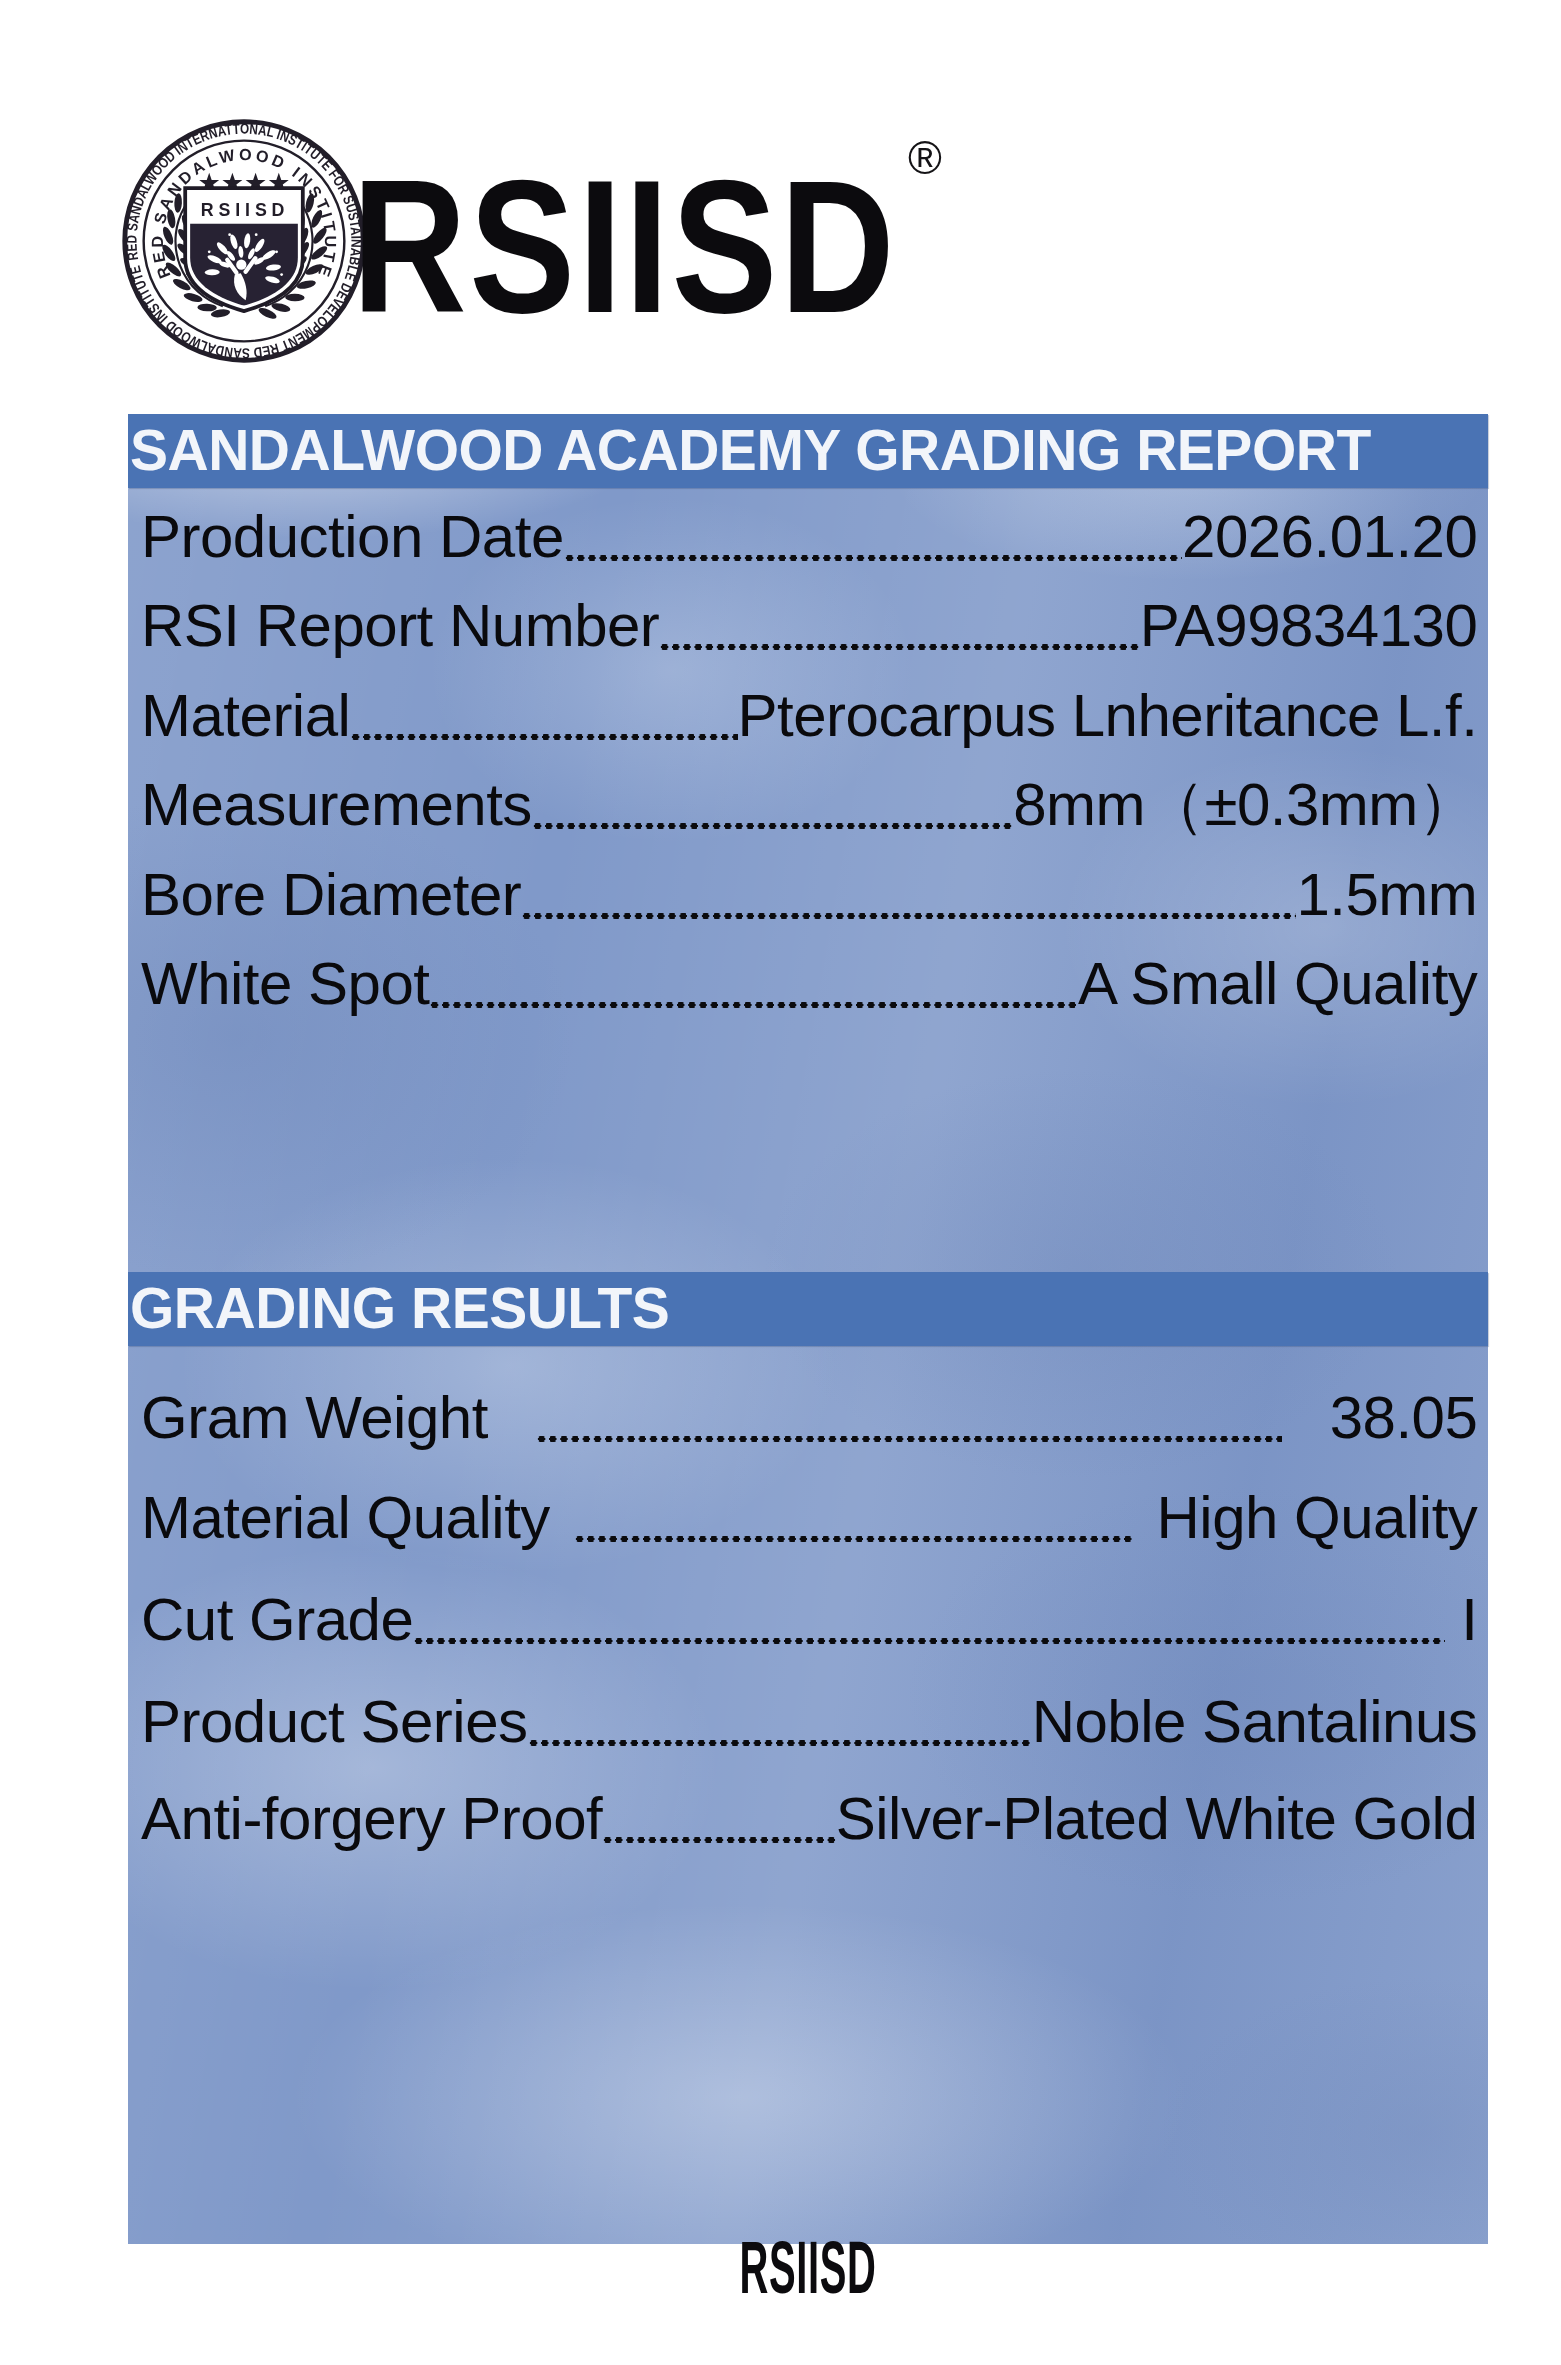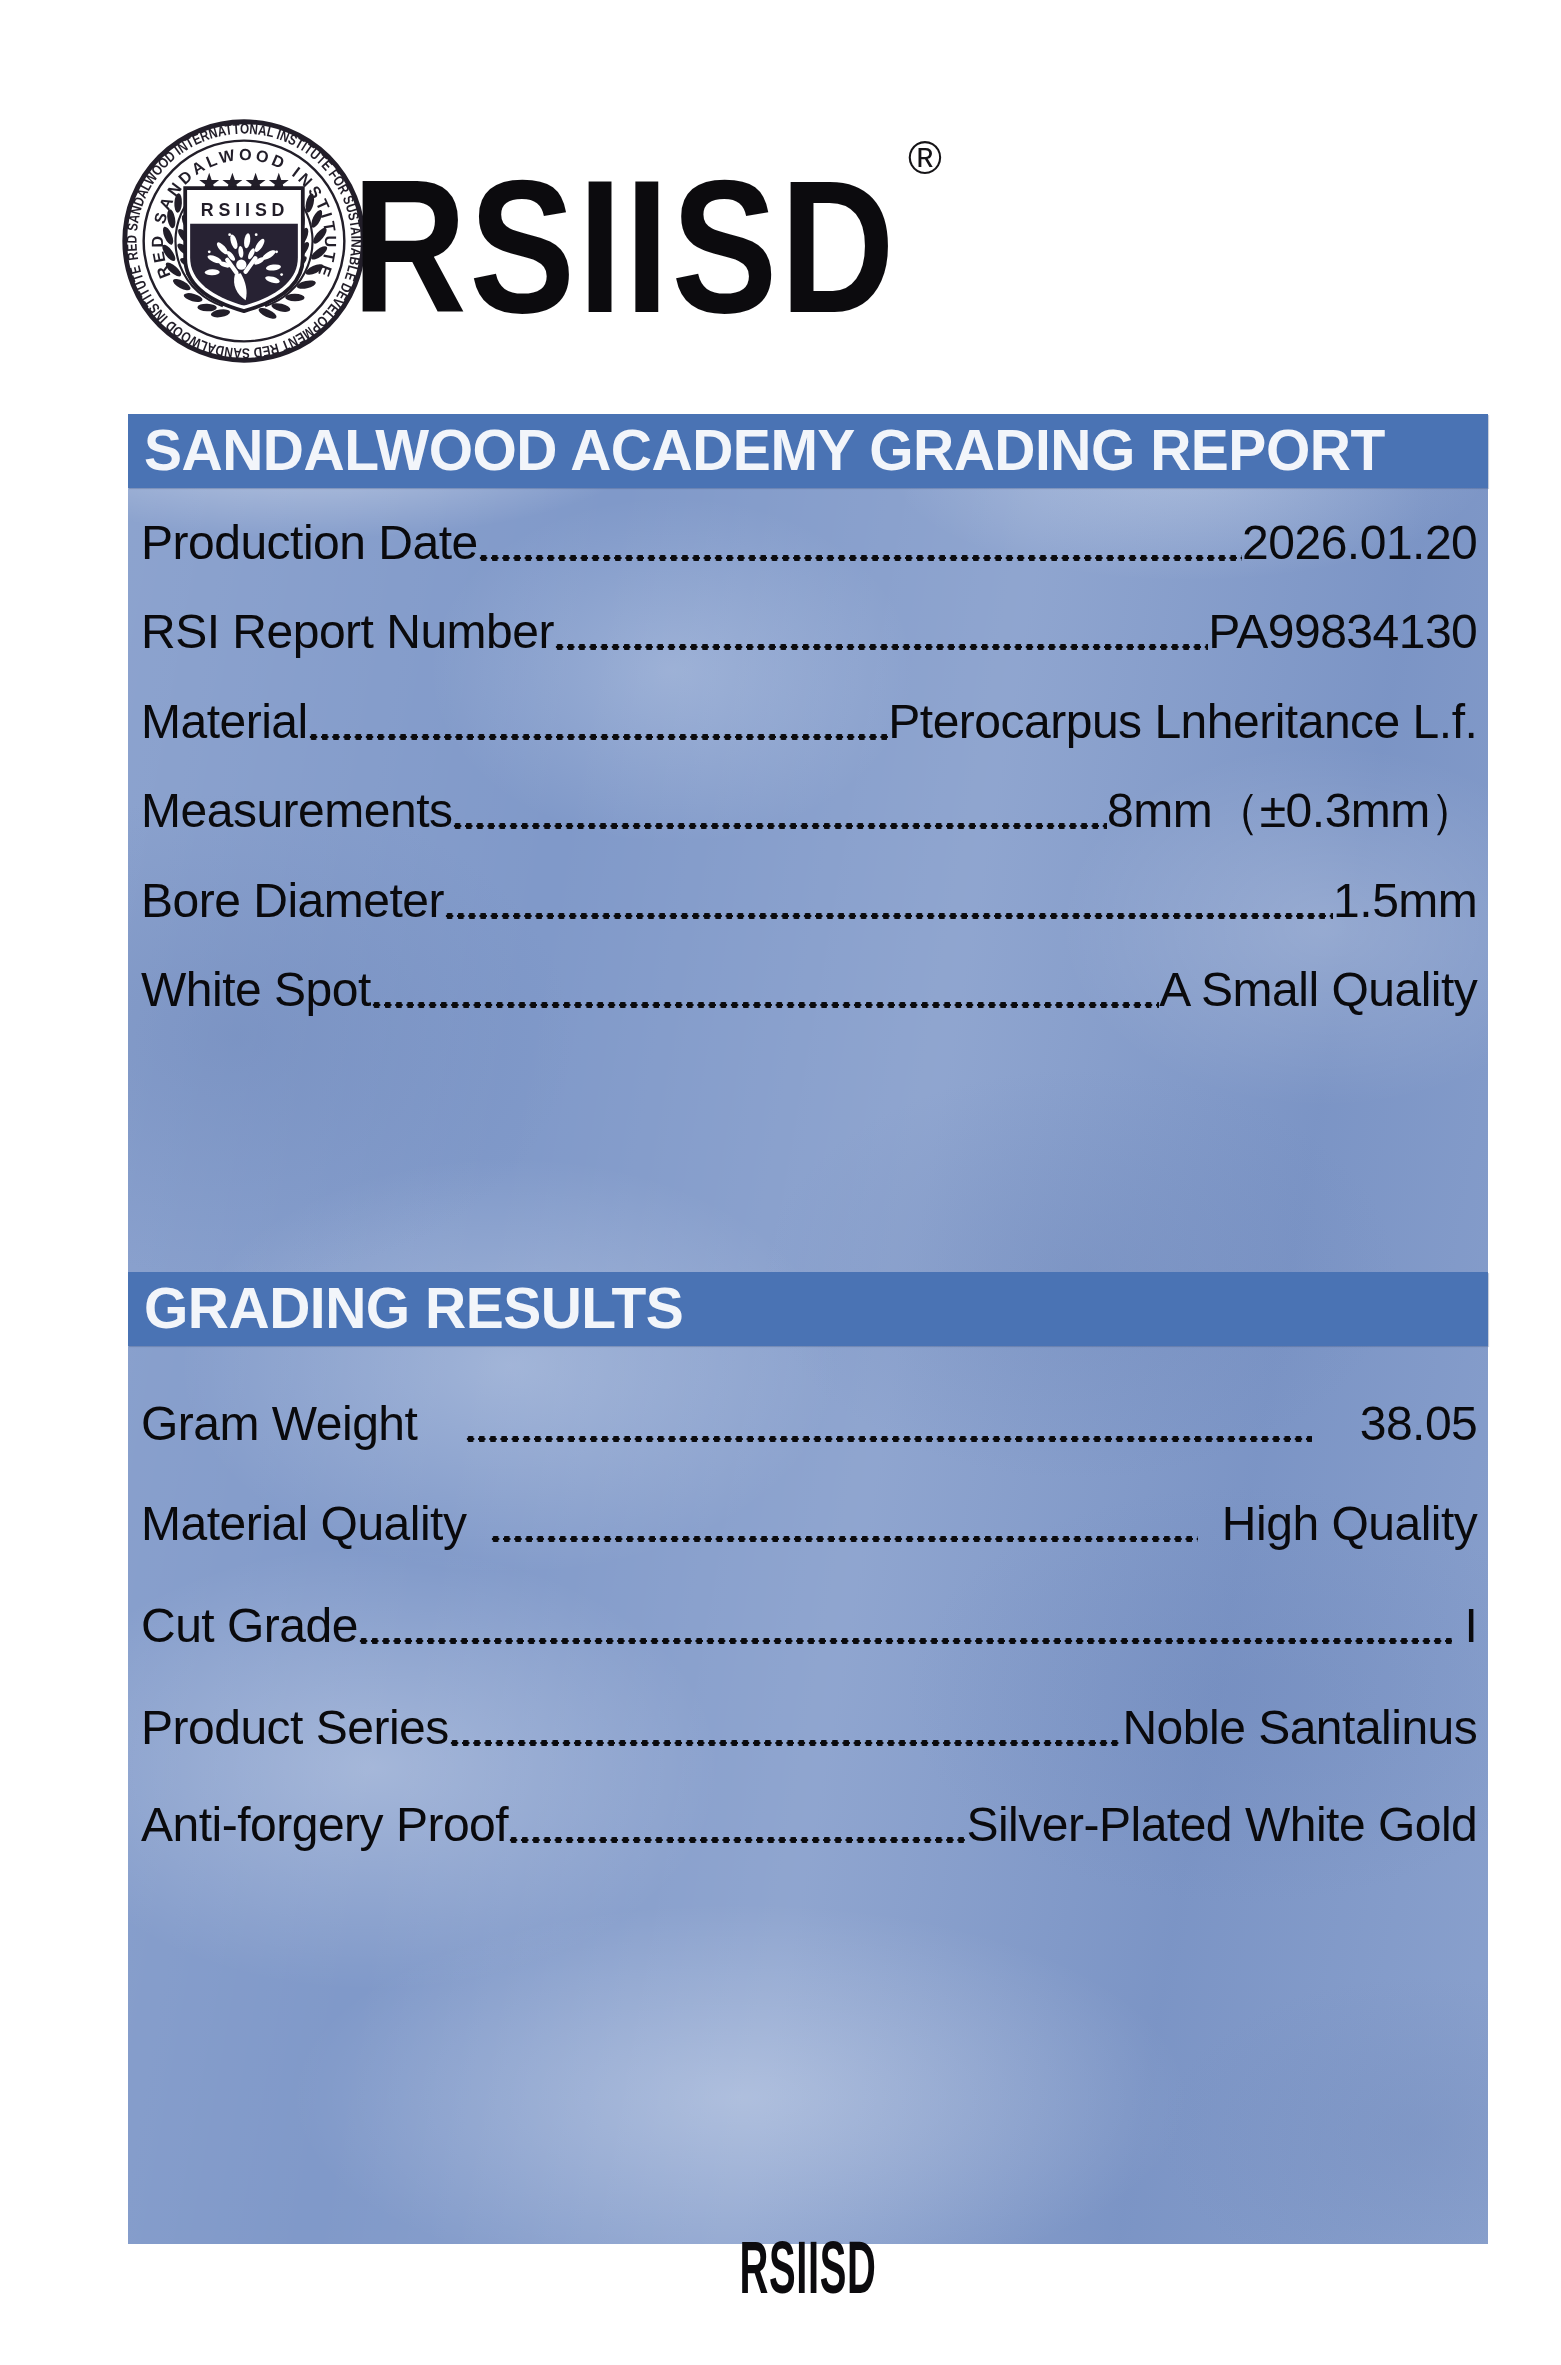--- a/index.html
+++ b/index.html
@@ -36,29 +36,29 @@
       radial-gradient(ellipse 374px 225px at 95% 94%, rgba(110,135,185,0.30), rgba(110,135,185,0) 70%),
       linear-gradient(100deg, rgba(255,255,255,0.10) 0%, rgba(255,255,255,0) 30%, rgba(255,255,255,0.12) 55%, rgba(90,115,170,0.12) 78%, rgba(255,255,255,0.08) 100%);
   }
   .bar{
     position:absolute;left:0;width:100%;height:74px;background:#4a73b4;
     box-shadow:1.1px 1.1px 0 rgba(40,62,110,0.25);
   }
   .bar1{top:0;}
   .bar2{top:858px;}
   .bar span{
-    display:block;padding-left:16px;line-height:73px;font-size:57px;
+    display:block;padding-left:2px;line-height:73px;font-size:57px;
     font-weight:bold;color:#f2f5fa;letter-spacing:-0.5px;white-space:nowrap;
   }
   .row{
     position:absolute;left:13px;right:10.7px;height:59px;
     display:flex;align-items:flex-end;color:#0a0a0d;
   }
   .row .lbl,.row .val{
-    font-size:48px;line-height:1;letter-spacing:-0.5px;white-space:nowrap;font-weight:normal;text-align:center;
+    font-size:60px;line-height:1;letter-spacing:-0.5px;white-space:nowrap;font-weight:normal;text-align:center;
   }
   .row .leader{
     flex:1 1 auto;height:8px;margin:0 0 4.8px 0;min-width:21.4px;
     background-image:radial-gradient(circle 3.5px at 5.6px 4px,#0b0b0e 97%,rgba(0,0,0,0) 100%);
     background-size:11.2px 8px;background-repeat:repeat-x;background-position:left bottom;
   }
   
   .footer{
     position:absolute;left:128px;top:2231px;width:1360px;text-align:center;
     font-size:74px;line-height:1;font-weight:bold;color:#0c0b0e;letter-spacing:1.1px;

